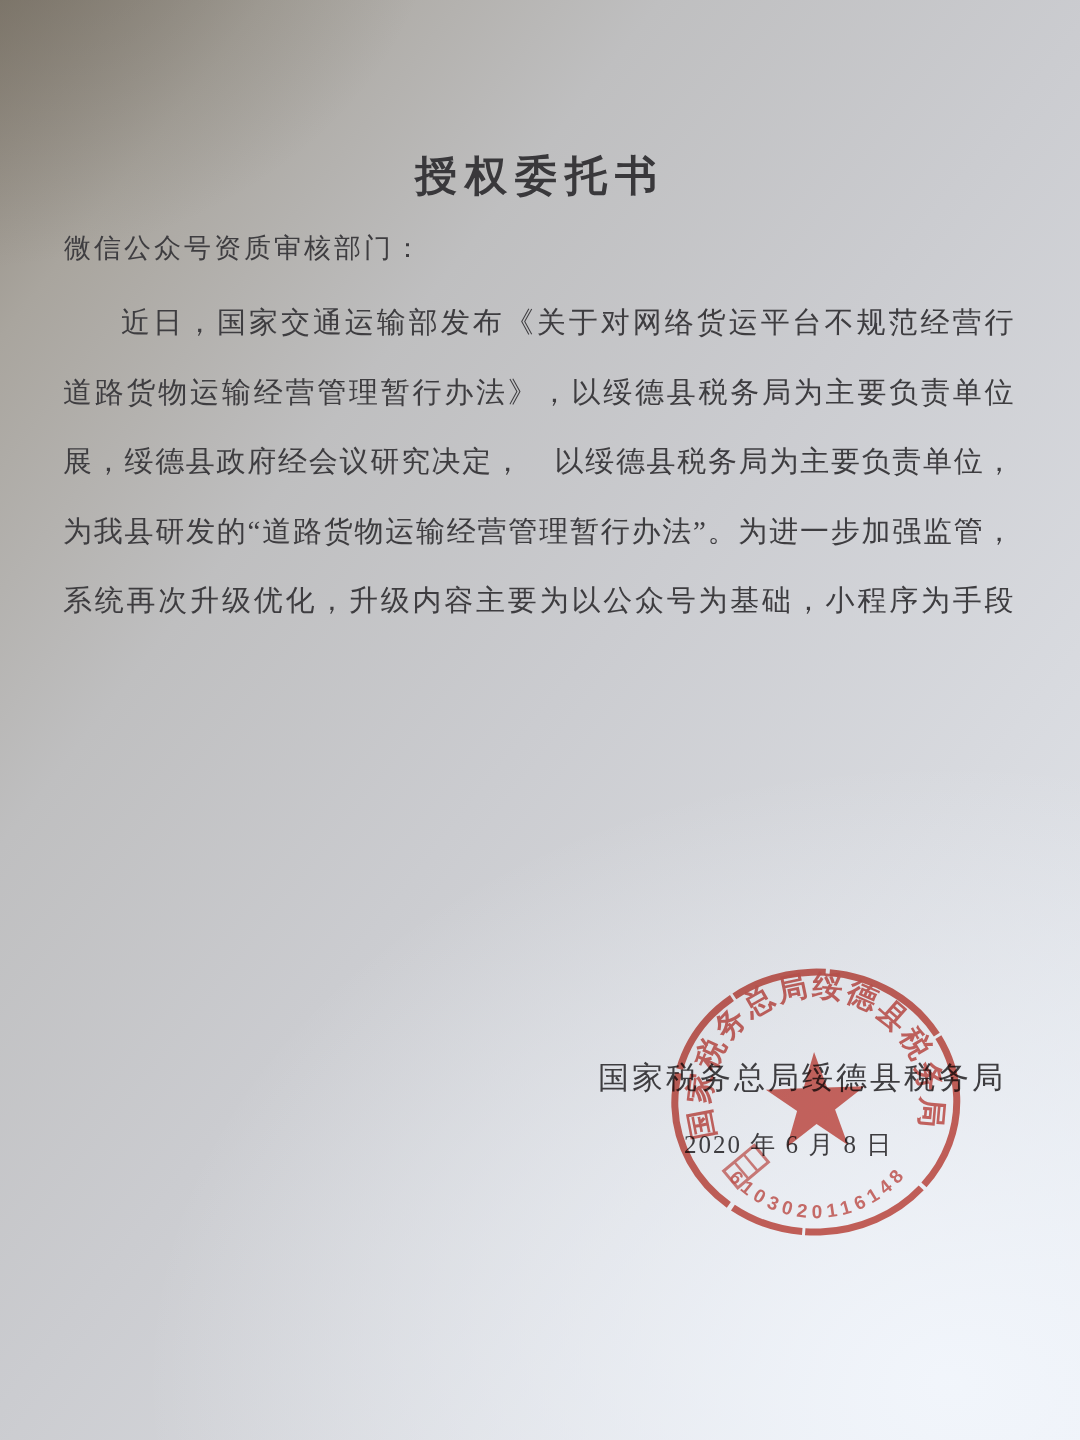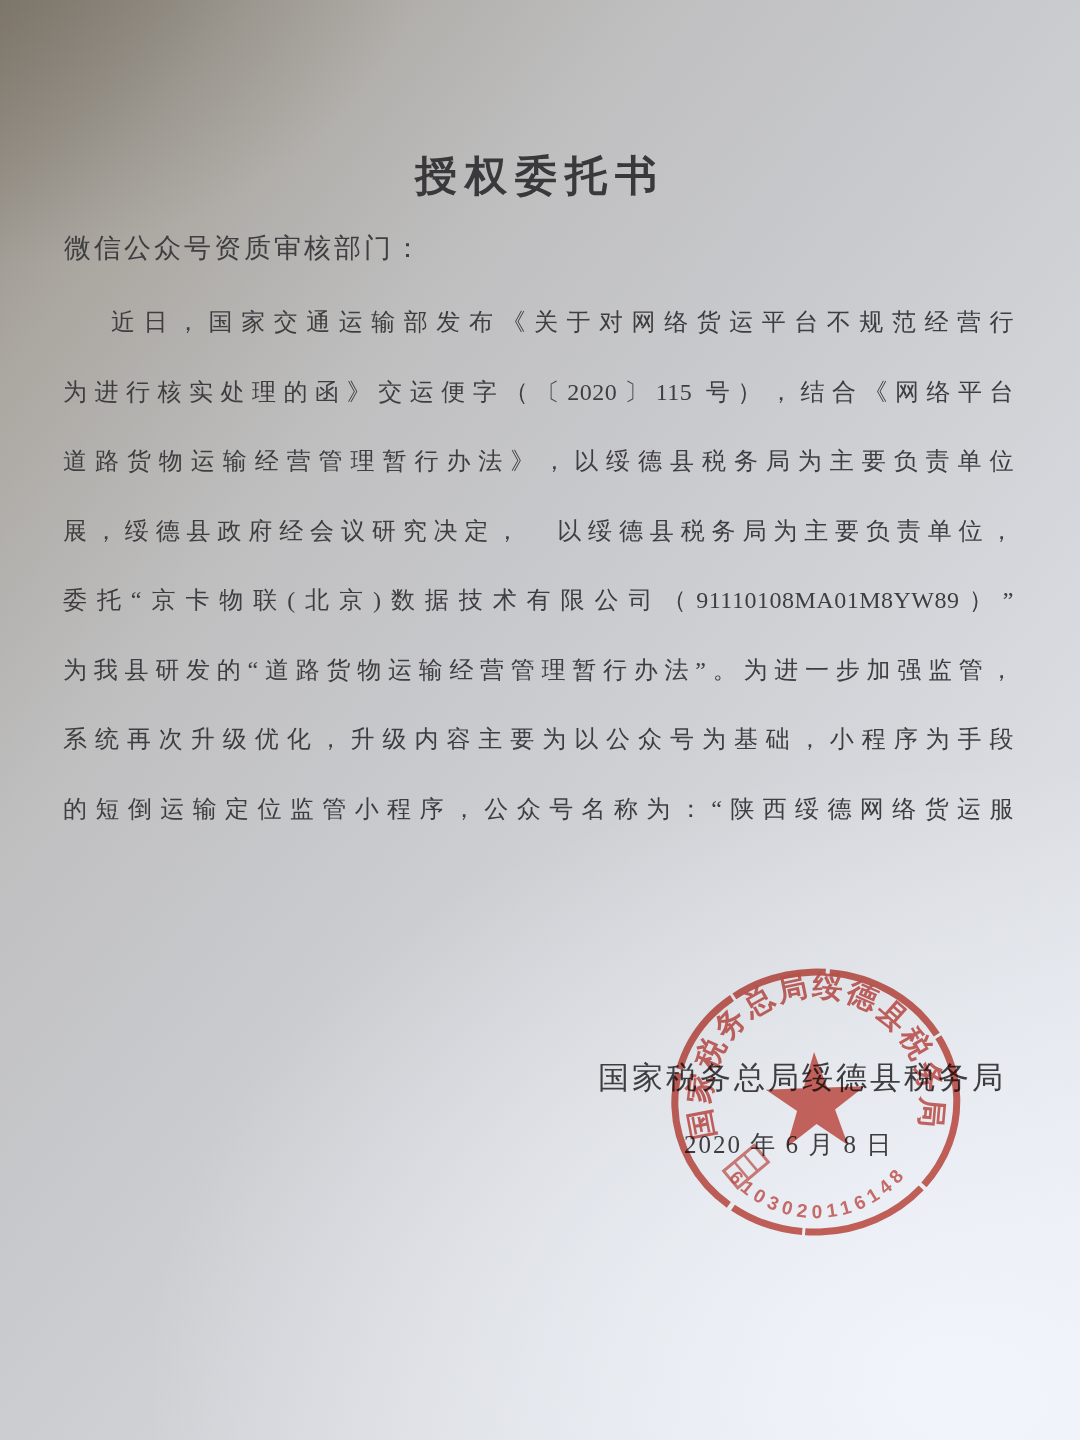--- a/index.html
+++ b/index.html
@@ -22,21 +22,21 @@
   }
   .salutation {
     position: absolute; top: 230px; left: 64px;
     font-size: 27px; letter-spacing: 3px;
   }
   .para {
     position: absolute; top: 288px; left: 63px; right: 66px;
   }
   .pline {
     height: 69.5px; line-height: 69.5px;
-    font-size: 24px;
+    font-size: 29px;
     white-space: nowrap;
     text-align: justify;
     text-align-last: justify;
     text-justify: inter-character;
     letter-spacing: 0.5px;
   }
   .pline.first { text-indent: 2em; }
   .pline.last { text-align-last: left; white-space: normal; letter-spacing: 2px; }
   .signature {
     position: absolute; top: 1057px; left: 598px;
@@ -59,27 +59,24 @@
 </style>
 </head>
 <body>
 
 <div class="title ink">授权委托书</div>
 
 <div class="salutation ink">微信公众号资质审核部门：</div>
 
 <div class="para">
   <div class="pline first ink">近日，国家交通运输部发布《关于对网络货运平台不规范经营行</div>
-  <div class="pline ink">为进行核实处理的函》交运便字（〔2020〕115 号），结合《网络平台</div>
   <div class="pline ink">道路货物运输经营管理暂行办法》，以绥德县税务局为主要负责单位</div>
   <div class="pline ink">展，绥德县政府经会议研究决定，　以绥德县税务局为主要负责单位，</div>
-  <div class="pline ink">委托“京卡物联(北京)数据技术有限公司（91110108MA01M8YW89）”</div>
   <div class="pline ink">为我县研发的“道路货物运输经营管理暂行办法”。为进一步加强监管，</div>
   <div class="pline ink">系统再次升级优化，升级内容主要为以公众号为基础，小程序为手段</div>
-  <div class="pline ink">的短倒运输定位监管小程序，公众号名称为：“陕西绥德网络货运服</div>
 </div>
 
 <div class="signature ink">国家税务总局绥德县税务局</div>
 <div class="dateline ink">2020 年 6 月 8 日</div>
 
 <svg class="seal" viewBox="0 0 320 312" xmlns="http://www.w3.org/2000/svg">
 
   <ellipse cx="158" cy="150" rx="141" ry="130" fill="none" stroke="#c43f33" stroke-width="7" stroke-dasharray="96 4 128 3 74 5 150 4 90 3" opacity="0.92"></ellipse>
 
   <defs>

